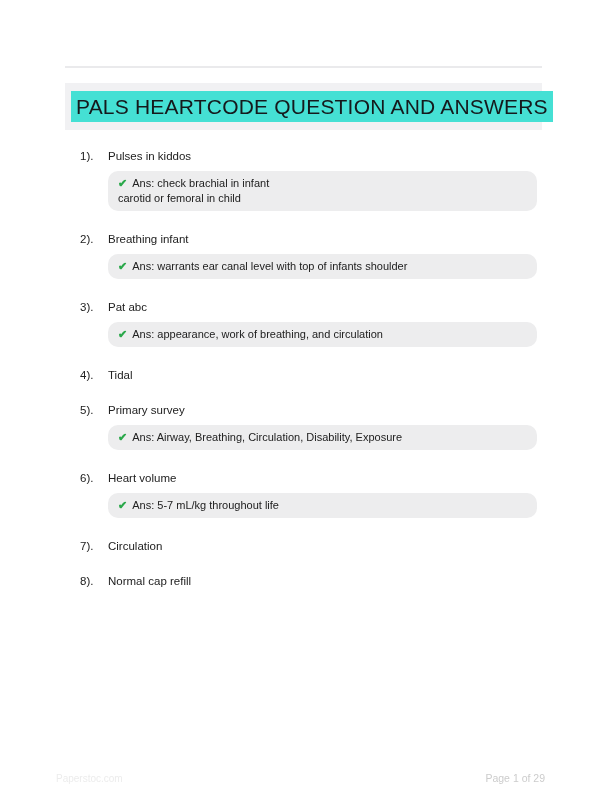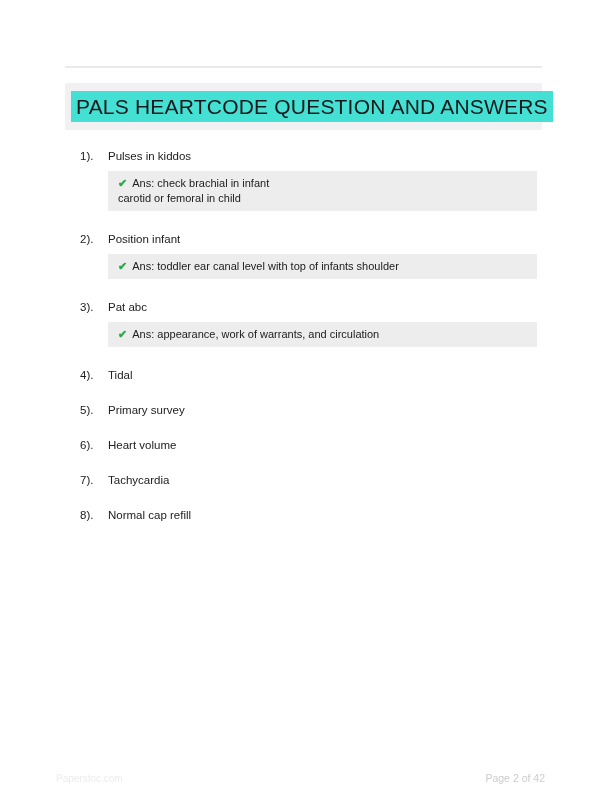--- a/index.html
+++ b/index.html
@@ -62,20 +62,21 @@
   }
   .a-box {
     margin-left: 43px;
     margin-right: 5px;
     margin-top: 8px;
     background: var(--answer-bg, #EDEDEE);
     padding: 5px 10px;
     font-size: 11px;
     line-height: 15px;
     color: #212121;
+    border-radius: 10px;
   }
   .check {
     color: var(--check-green, #2AA84A);
     font-size: 11px;
     font-weight: bold;
     margin-right: 5px;
   }
   .a-text {
     white-space: pre-line;
   }
@@ -114,71 +115,77 @@
     </div>
     <div class="a-box">
       <span class="check">✔</span><span class="a-text">Ans: check brachial in infant
 carotid or femoral in child</span>
     </div>
   </div>
 
   <div class="qa-item">
     <div class="q-row">
       <span class="q-num">2).</span>
-      <span class="q-text">Position infant</span>
+      <span class="q-text">Breathing infant</span>
     </div>
     <div class="a-box">
-      <span class="check">✔</span><span class="a-text">Ans: toddler ear canal level with top of infants shoulder</span>
+      <span class="check">✔</span><span class="a-text">Ans: warrants ear canal level with top of infants shoulder</span>
     </div>
   </div>
 
   <div class="qa-item">
     <div class="q-row">
       <span class="q-num">3).</span>
       <span class="q-text">Pat abc</span>
     </div>
     <div class="a-box">
-      <span class="check">✔</span><span class="a-text">Ans: appearance, work of warrants, and circulation</span>
+      <span class="check">✔</span><span class="a-text">Ans: appearance, work of breathing, and circulation</span>
     </div>
   </div>
 
   <div class="qa-item">
     <div class="q-row">
       <span class="q-num">4).</span>
       <span class="q-text">Tidal</span>
     </div>
   </div>
 
   <div class="qa-item">
     <div class="q-row">
       <span class="q-num">5).</span>
       <span class="q-text">Primary survey</span>
     </div>
+    <div class="a-box">
+      <span class="check">✔</span><span class="a-text">Ans: Airway, Breathing, Circulation, Disability, Exposure</span>
+    </div>
   </div>
 
   <div class="qa-item">
     <div class="q-row">
       <span class="q-num">6).</span>
       <span class="q-text">Heart volume</span>
     </div>
+    <div class="a-box">
+      <span class="check">✔</span><span class="a-text">Ans: 5-7 mL/kg throughout life</span>
+    </div>
   </div>
 
   <div class="qa-item">
     <div class="q-row">
       <span class="q-num">7).</span>
-      <span class="q-text">Tachycardia</span>
+      <span class="q-text">Circulation</span>
     </div>
   </div>
 
   <div class="qa-item">
     <div class="q-row">
       <span class="q-num">8).</span>
       <span class="q-text">Normal cap refill</span>
     </div>
   </div>
 </div>
   </div>
 
   <div class="footer">
     <span class="watermark">Paperstoc.com</span>
-    <span class="page-indicator">Page 2 of 42</span>
+    <span class="page-indicator">Page 1 of 29</span>
   </div>
 </div>
 
 </body></html>

